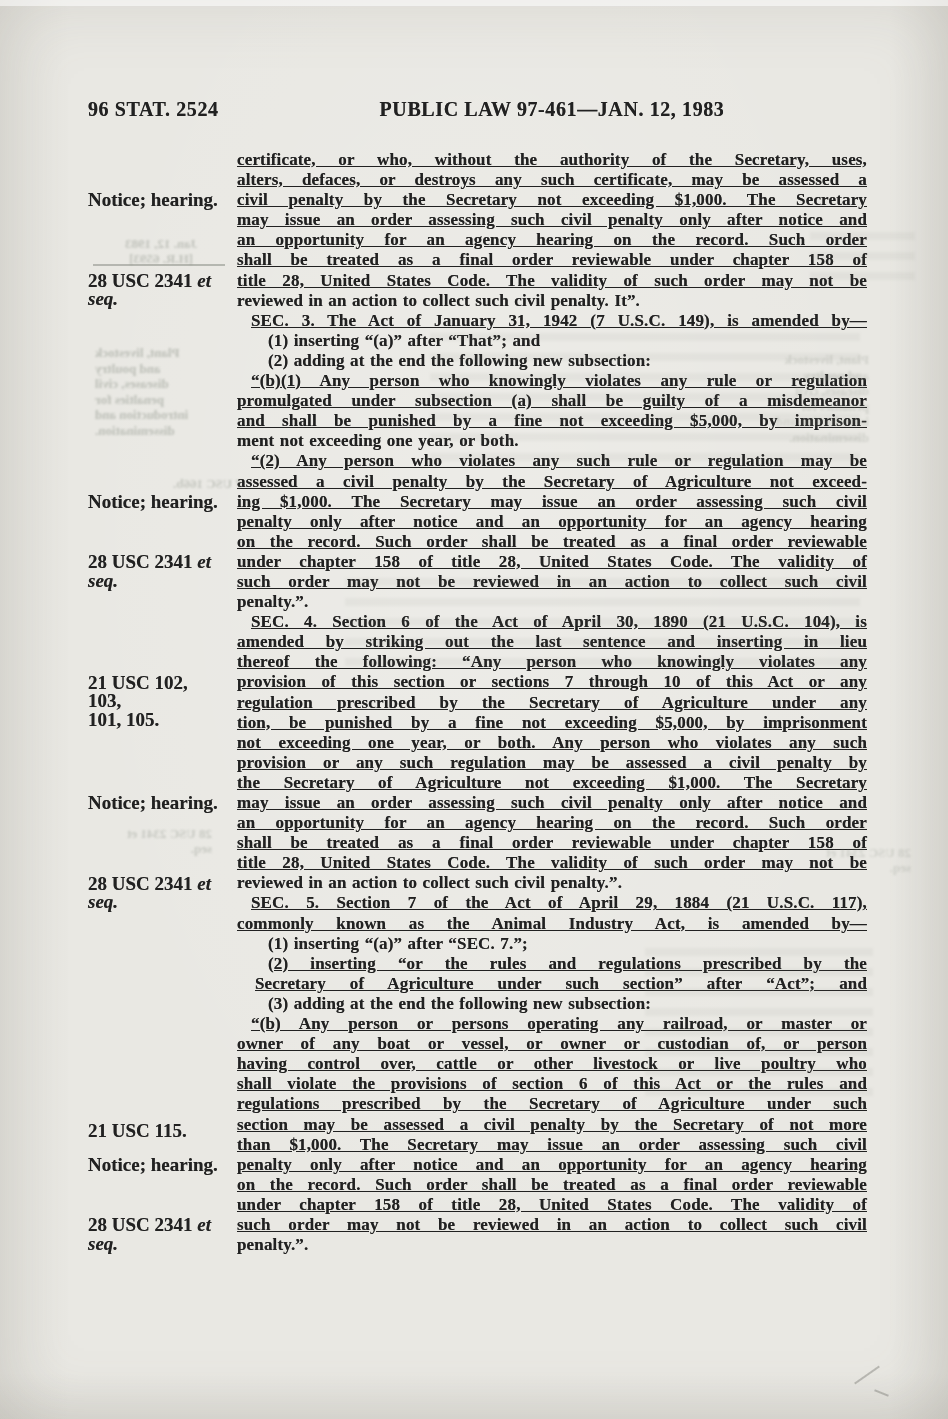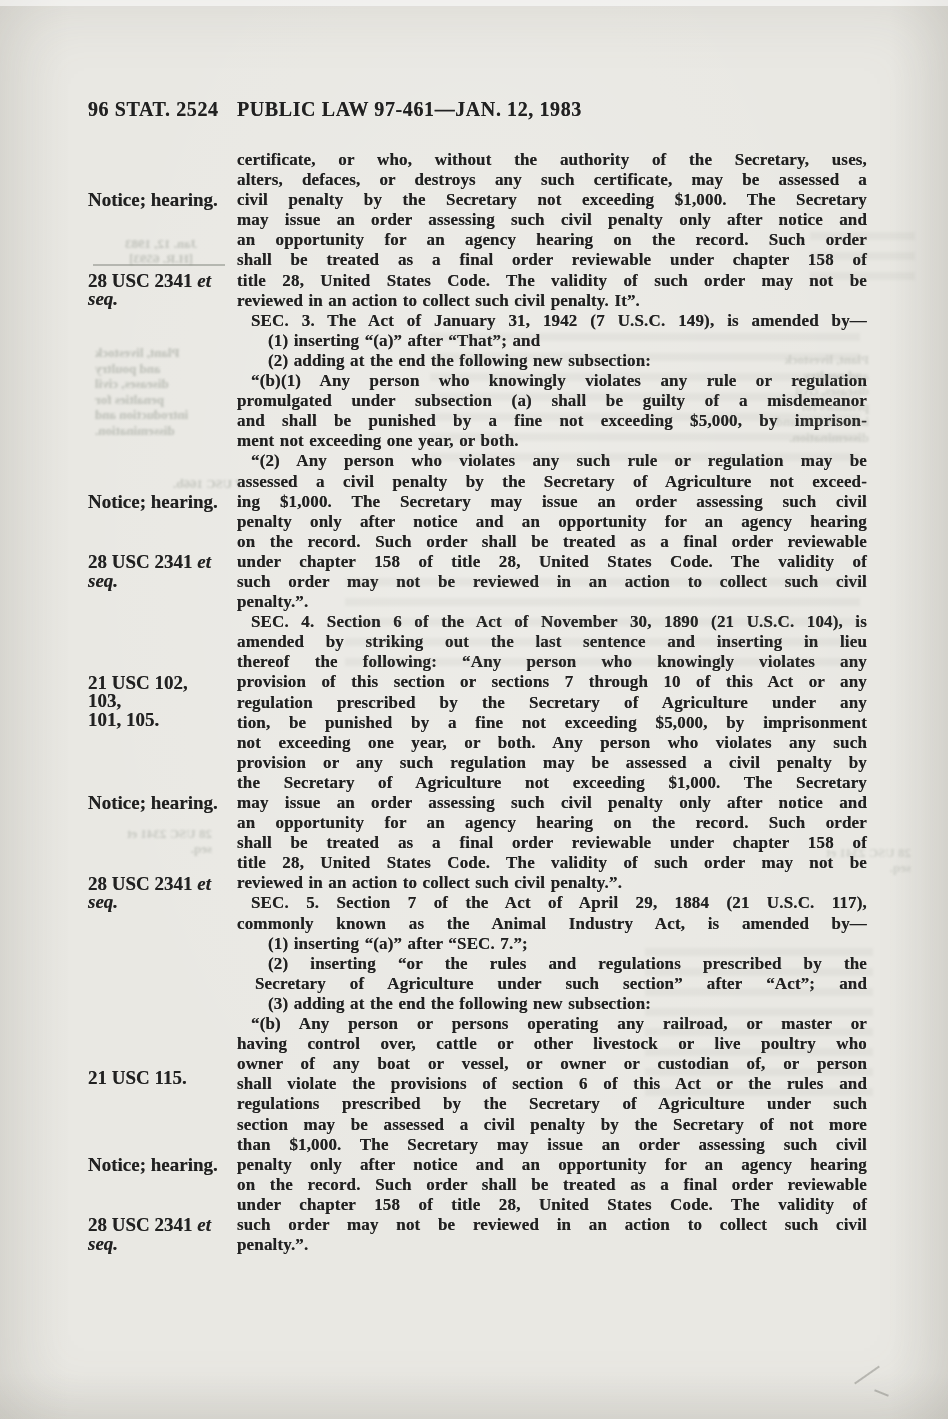--- a/index.html
+++ b/index.html
@@ -20,35 +20,35 @@
       var(--paper);
     box-shadow:inset 0 0 70px rgba(120,118,108,0.18);
   }
   .top-strip{position:absolute;top:0;left:0;right:0;height:6px;background:rgba(255,255,255,0.55);}
   .header-stat{
     position:absolute;left:88px;top:98px;
     font-size:20px;font-weight:bold;letter-spacing:0.6px;
     text-shadow:0 0 0.6px rgba(30,30,30,0.65);
   }
   .header-law{
-    position:absolute;left:237px;width:630px;top:98px;
+    position:absolute;left:237px;width:630px;top:98px;text-align:center;
     font-size:20px;font-weight:bold;letter-spacing:0.6px;
     text-shadow:0 0 0.6px rgba(30,30,30,0.65);
   }
   #body-col{
     position:absolute;left:237px;top:150px;width:630px;
     font-size:17px;font-weight:bold;
   }
   .bl{
     height:20.1px;line-height:20.1px;
     letter-spacing:0.15px;word-spacing:1px;
     text-shadow:0 0 0.55px rgba(28,28,28,0.6);
     white-space:normal;overflow:visible;
   }
-  .bl.j{text-align:justify;text-align-last:justify;}
+  .bl.j{text-align:justify;text-align-last:justify;text-decoration:underline;}
   .i0{padding-left:0;}
   .i1{padding-left:14px;}
   .i2{padding-left:31px;}
   .i3{padding-left:18px;}
   .mn{
     position:absolute;left:88px;width:134px;
     font-size:19px;font-weight:bold;line-height:18.5px;
     white-space:pre-line;
     text-shadow:0 0 0.5px rgba(28,28,28,0.55);
   }
@@ -103,43 +103,43 @@
       <div class="bl i0 j">and shall be punished by a fine not exceeding $5,000, by imprison-</div>
       <div class="bl i0">ment not exceeding one year, or both.</div>
       <div class="bl i1 j">“(2) Any person who violates any such rule or regulation may be</div>
       <div class="bl i0 j">assessed a civil penalty by the Secretary of Agriculture not exceed-</div>
       <div class="bl i0 j">ing $1,000. The Secretary may issue an order assessing such civil</div>
       <div class="bl i0 j">penalty only after notice and an opportunity for an agency hearing</div>
       <div class="bl i0 j">on the record. Such order shall be treated as a final order reviewable</div>
       <div class="bl i0 j">under chapter 158 of title 28, United States Code. The validity of</div>
       <div class="bl i0 j">such order may not be reviewed in an action to collect such civil</div>
       <div class="bl i0">penalty.”.</div>
-      <div class="bl i1 j">SEC. 4. Section 6 of the Act of November 30, 1890 (21 U.S.C. 104), is</div>
+      <div class="bl i1 j">SEC. 4. Section 6 of the Act of April 30, 1890 (21 U.S.C. 104), is</div>
       <div class="bl i0 j">amended by striking out the last sentence and inserting in lieu</div>
       <div class="bl i0 j">thereof the following: “Any person who knowingly violates any</div>
       <div class="bl i0 j">provision of this section or sections 7 through 10 of this Act or any</div>
       <div class="bl i0 j">regulation prescribed by the Secretary of Agriculture under any</div>
       <div class="bl i0 j">tion, be punished by a fine not exceeding $5,000, by imprisonment</div>
       <div class="bl i0 j">not exceeding one year, or both. Any person who violates any such</div>
       <div class="bl i0 j">provision or any such regulation may be assessed a civil penalty by</div>
       <div class="bl i0 j">the Secretary of Agriculture not exceeding $1,000. The Secretary</div>
       <div class="bl i0 j">may issue an order assessing such civil penalty only after notice and</div>
       <div class="bl i0 j">an opportunity for an agency hearing on the record. Such order</div>
       <div class="bl i0 j">shall be treated as a final order reviewable under chapter 158 of</div>
       <div class="bl i0 j">title 28, United States Code. The validity of such order may not be</div>
       <div class="bl i0">reviewed in an action to collect such civil penalty.”.</div>
       <div class="bl i1 j">SEC. 5. Section 7 of the Act of April 29, 1884 (21 U.S.C. 117),</div>
       <div class="bl i0 j">commonly known as the Animal Industry Act, is amended by—</div>
       <div class="bl i2">(1) inserting “(a)” after “SEC. 7.”;</div>
       <div class="bl i2 j">(2) inserting “or the rules and regulations prescribed by the</div>
       <div class="bl i3 j">Secretary of Agriculture under such section” after “Act”; and</div>
       <div class="bl i2">(3) adding at the end the following new subsection:</div>
       <div class="bl i1 j">“(b) Any person or persons operating any railroad, or master or</div>
+      <div class="bl i0 j">owner of any boat or vessel, or owner or custodian of, or person</div>
       <div class="bl i0 j">having control over, cattle or other livestock or live poultry who</div>
-      <div class="bl i0 j">owner of any boat or vessel, or owner or custodian of, or person</div>
       <div class="bl i0 j">shall violate the provisions of section 6 of this Act or the rules and</div>
       <div class="bl i0 j">regulations prescribed by the Secretary of Agriculture under such</div>
       <div class="bl i0 j">section may be assessed a civil penalty by the Secretary of not more</div>
       <div class="bl i0 j">than $1,000. The Secretary may issue an order assessing such civil</div>
       <div class="bl i0 j">penalty only after notice and an opportunity for an agency hearing</div>
       <div class="bl i0 j">on the record. Such order shall be treated as a final order reviewable</div>
       <div class="bl i0 j">under chapter 158 of title 28, United States Code. The validity of</div>
       <div class="bl i0 j">such order may not be reviewed in an action to collect such civil</div>
       <div class="bl i0">penalty.”.</div>
     </div>
@@ -178,17 +178,17 @@
     <div class="mn" style="top: 271.6px;"><span>28 USC 2341 </span><i>et
 seq.</i></div>
     <div class="mn" style="top: 492.7px;"><span>Notice; hearing.</span></div>
     <div class="mn" style="top: 553px;"><span>28 USC 2341 </span><i>et
 seq.</i></div>
     <div class="mn" style="top: 673.6px;"><span>21 USC 102, 103,
 101, 105.</span></div>
     <div class="mn" style="top: 794.2px;"><span>Notice; hearing.</span></div>
     <div class="mn" style="top: 874.6px;"><span>28 USC 2341 </span><i>et
 seq.</i></div>
-    <div class="mn" style="top: 1069px;"><span>21 USC 115.</span></div>
+    <div class="mn" style="top: 1122px;"><span>21 USC 115.</span></div>
     <div class="mn" style="top: 1156px;"><span>Notice; hearing.</span></div>
     <div class="mn" style="top: 1216.3px;"><span>28 USC 2341 </span><i>et
 seq.</i></div>
   </div>
 
 </body></html>

